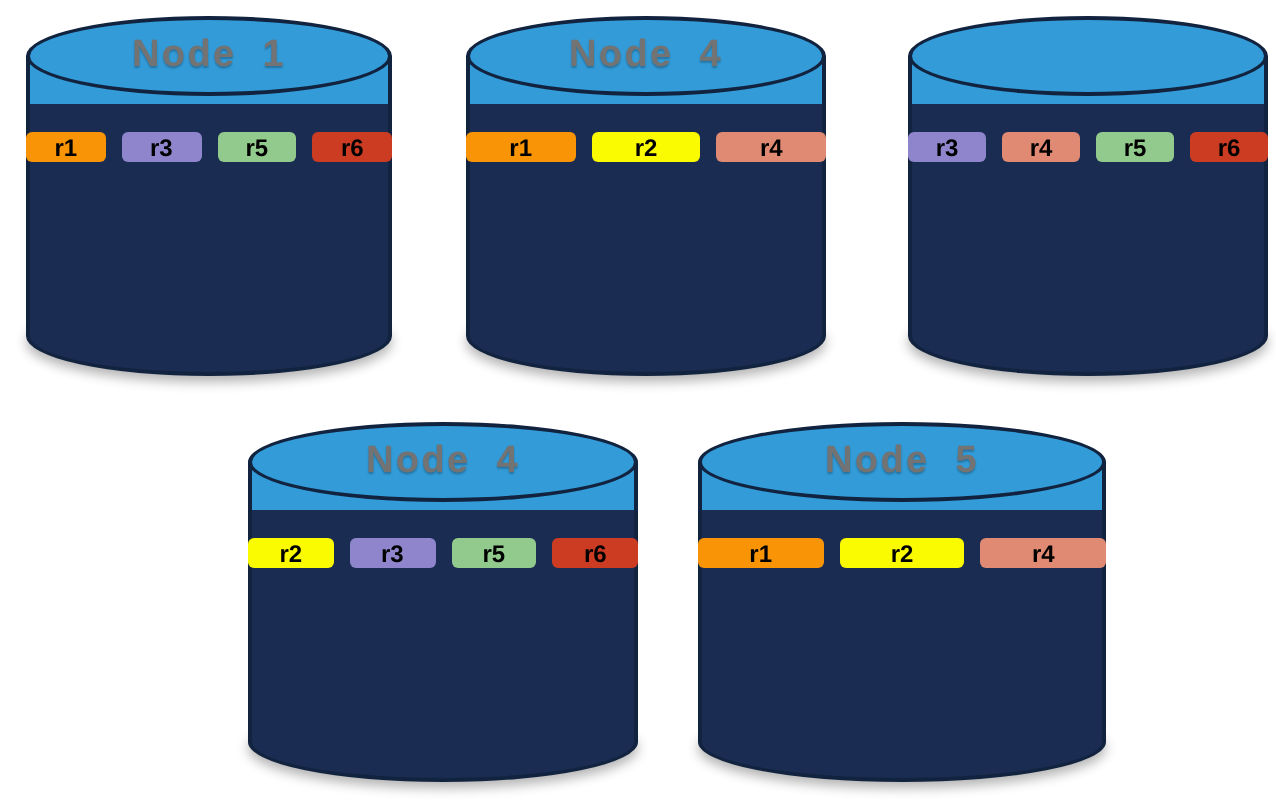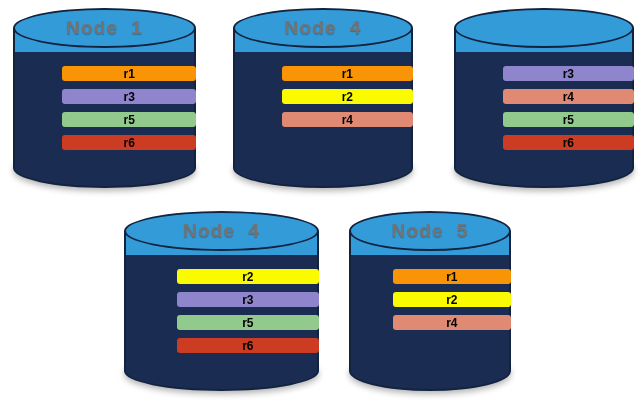--- a/index.html
+++ b/index.html
@@ -89,21 +89,20 @@
     text-shadow: 0 1px 1px rgba(0,0,0,0.25);
   }
 
   .bars {
     position: absolute;
     left: 0;
     top: 58px;
     width: 100%;
     z-index: 5;
     display: flex;
-    flex-direction: column;
     gap: 8px;
     align-items: flex-end;
   }
   .bar {
     width: 73%;
     height: 15px;
     border-radius: 3px;
     display: flex;
     align-items: center;
     justify-content: center;
@@ -161,21 +160,21 @@
       <div class="cyl-top-cover"></div>
       <div class="cyl-top"></div>
       <div class="node-label">Node  4</div>
       <div class="bars">
         <div class="bar" style="background: rgb(250, 250, 0);">r2</div>
         <div class="bar" style="background: rgb(142, 133, 204);">r3</div>
         <div class="bar" style="background: rgb(146, 201, 140);">r5</div>
         <div class="bar" style="background: rgb(204, 60, 35);">r6</div>
       </div>
     </div>
-    <div class="node" style="left: 349px; top: 211px; width: 162px; height: 180px;">
+    <div class="node" style="left: 349px; top: 211px; width: 204px; height: 180px;">
       <div class="cyl-bottom"></div>
       <div class="cyl-body"></div>
       <div class="cyl-top-cover"></div>
       <div class="cyl-top"></div>
       <div class="node-label">Node  5</div>
       <div class="bars">
         <div class="bar" style="background: rgb(249, 148, 6);">r1</div>
         <div class="bar" style="background: rgb(250, 250, 0);">r2</div>
         <div class="bar" style="background: rgb(224, 138, 116);">r4</div>
       </div>

